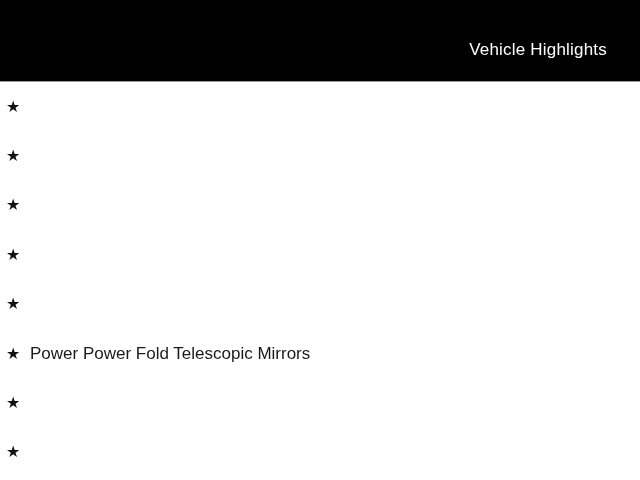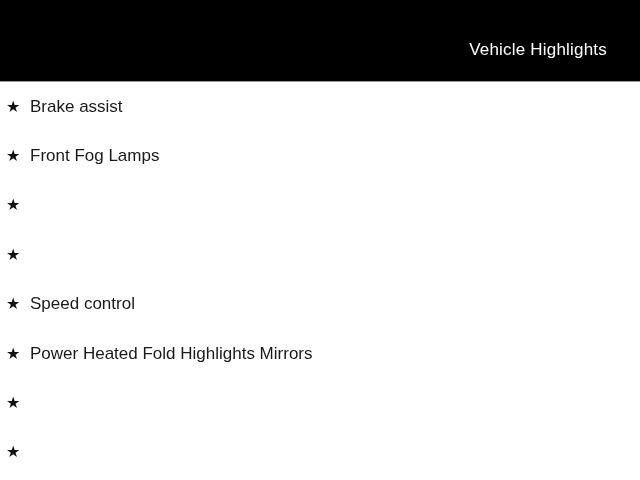--- a/index.html
+++ b/index.html
@@ -54,39 +54,36 @@
 </head>
 <body>
 
 <div class="header">
   <span class="header-title">Vehicle Highlights</span>
 </div>
 
 <ul class="feature-list">
   <li class="feature-item">
     <span class="star">★</span>
-    <span class="label">Brake assist</span>
-  </li>
-  <li class="feature-item">
-    <span class="star">★</span>
-    <span class="label">Front Fog Lamps</span>
   </li>
   <li class="feature-item">
     <span class="star">★</span>
   </li>
   <li class="feature-item">
     <span class="star">★</span>
   </li>
   <li class="feature-item">
     <span class="star">★</span>
-    <span class="label">Speed control</span>
   </li>
   <li class="feature-item">
     <span class="star">★</span>
-    <span class="label">Power Heated Fold Highlights Mirrors</span>
+  </li>
+  <li class="feature-item">
+    <span class="star">★</span>
+    <span class="label">Power Power Fold Telescopic Mirrors</span>
   </li>
   <li class="feature-item">
     <span class="star">★</span>
   </li>
   <li class="feature-item">
     <span class="star">★</span>
   </li>
 </ul>
 
 </body></html>

